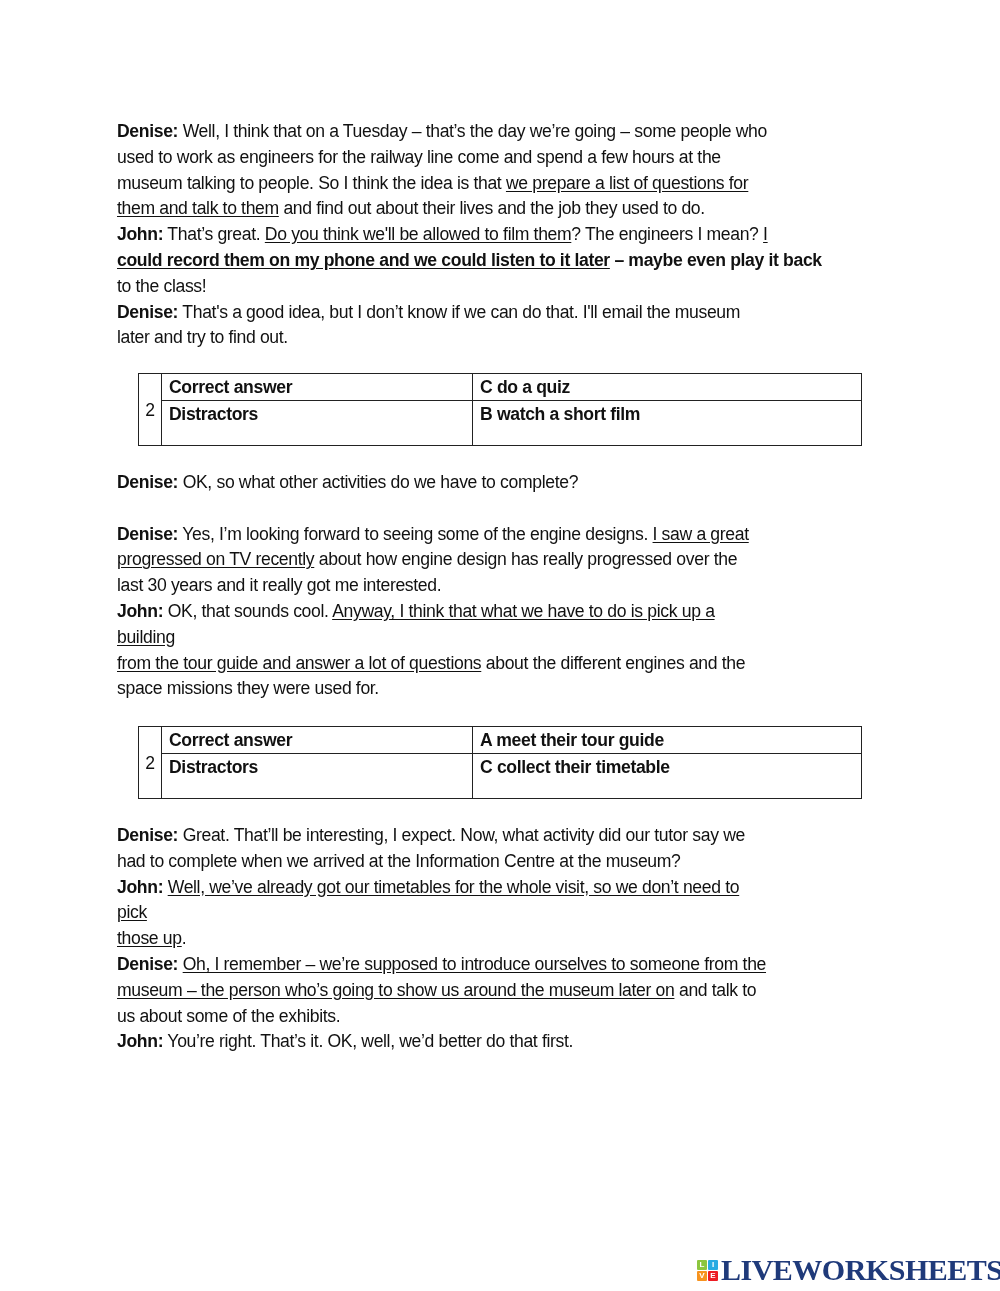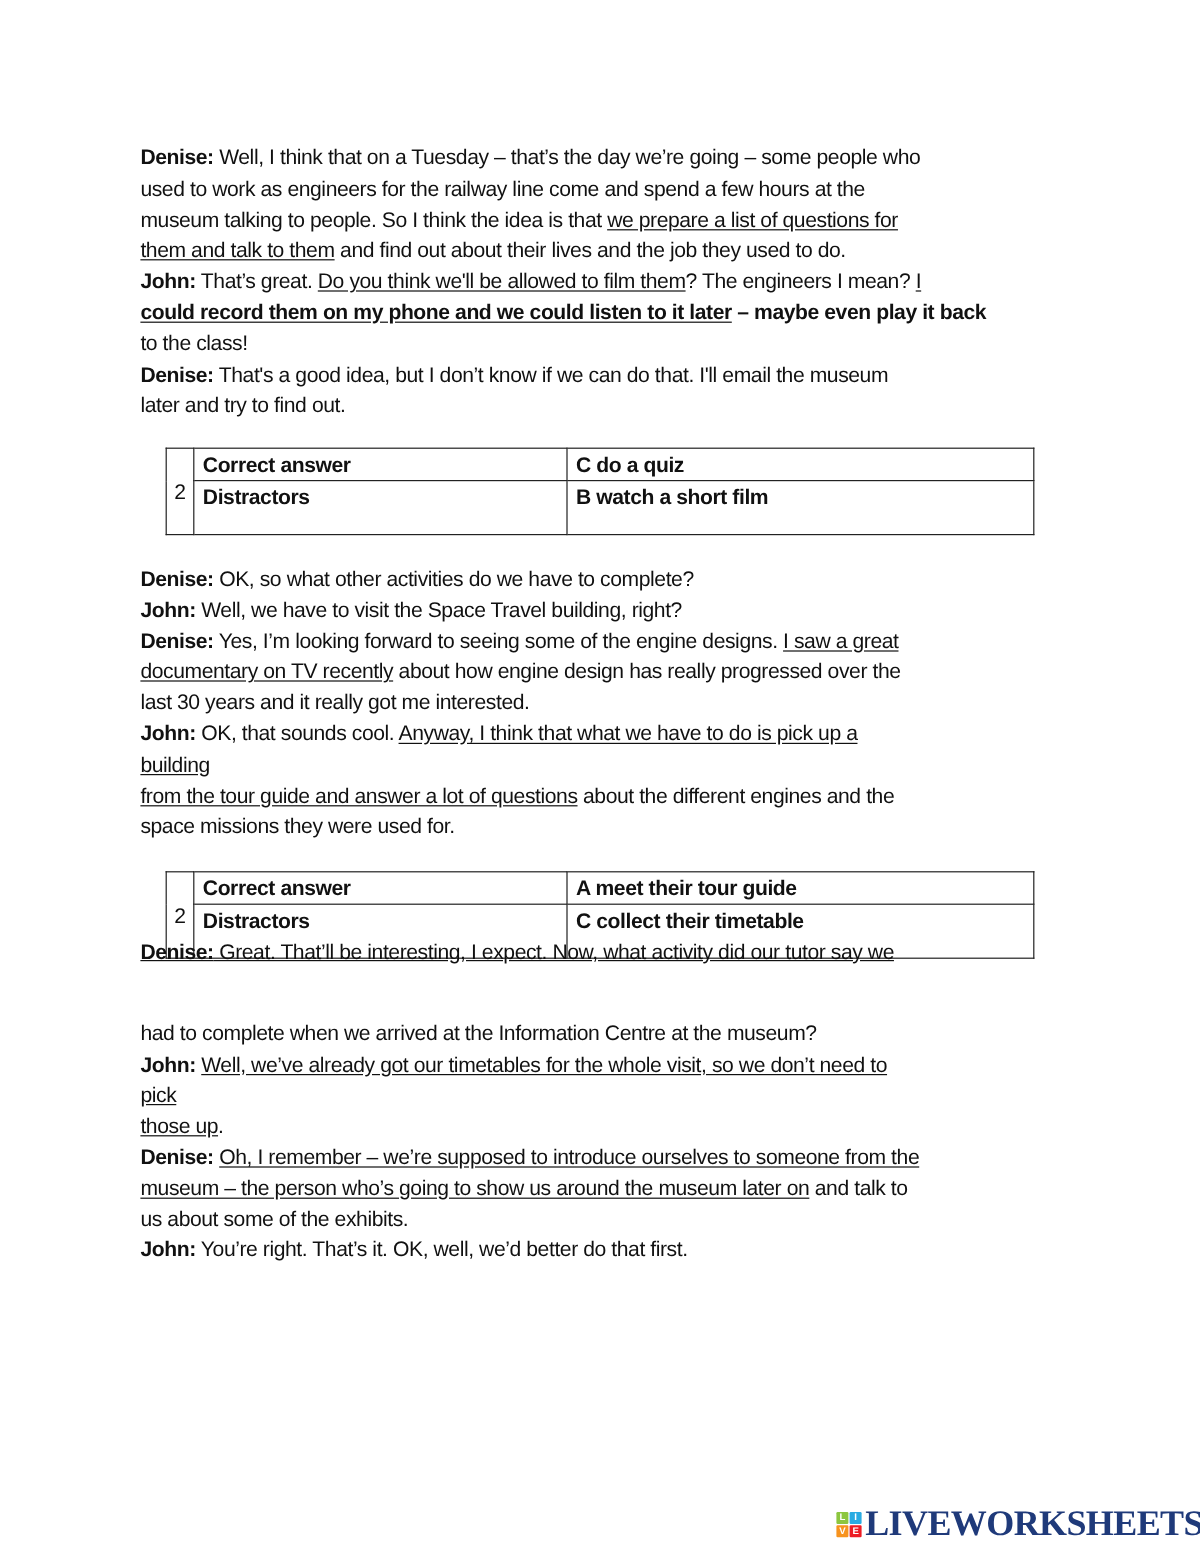--- a/index.html
+++ b/index.html
@@ -138,29 +138,28 @@
 <div class="line" style="top: 143.8px;"><span>used to work as engineers for the railway line come and spend a few hours at the</span></div>
     <div class="line" style="top: 118px;"><b>Denise:</b><span> Well, I think that on a Tuesday – that’s the day we’re going – some people who</span></div>
     <div class="line" style="top: 169.6px;"><span>museum talking to people. So I think the idea is that </span><span class="u">we prepare a list of questions for</span></div>
     <div class="line" style="top: 195.4px;"><span class="u">them and talk to them</span><span> and find out about their lives and the job they used to do.</span></div>
     <div class="line" style="top: 221.2px;"><b>John:</b><span> That’s great. </span><span class="u">Do you think we'll be allowed to film them</span><span>? The engineers I mean? </span><span class="u">I</span></div>
     <div class="line" style="top: 247px; font-weight: bold;"><span class="u">could record them on my phone and we could listen to it later</span><span> – maybe even play it back</span></div>
     <div class="line" style="top: 272.8px;"><span>to the class!</span></div>
     <div class="line" style="top: 298.6px;"><b>Denise:</b><span> That's a good idea, but I don’t know if we can do that. I'll email the museum</span></div>
     <div class="line" style="top: 324.4px;"><span>later and try to find out.</span></div>
     <div class="line" style="top: 469px;"><b>Denise:</b><span> OK, so what other activities do we have to complete?</span></div>
-    <div class="line" style="top: 494.8px;"><b>John:</b><span> Well, we have to visit the Space Travel building, right?</span></div>
     <div class="line" style="top: 520.6px;"><b>Denise:</b><span> Yes, I’m looking forward to seeing some of the engine designs. </span><span class="u">I saw a great</span></div>
-    <div class="line" style="top: 546.4px;"><span class="u">documentary on TV recently</span><span> about how engine design has really progressed over the</span></div>
+    <div class="line" style="top: 546.4px;"><span class="u">progressed on TV recently</span><span> about how engine design has really progressed over the</span></div>
     <div class="line" style="top: 572.2px;"><span>last 30 years and it really got me interested.</span></div>
     <div class="line" style="top: 598px;"><b>John:</b><span> OK, that sounds cool. </span><span class="u">Anyway, I think that what we have to do is pick up a</span></div>
     <div class="line" style="top: 623.8px;"><span class="u">building</span></div>
     <div class="line" style="top: 649.6px;"><span class="u">from the tour guide and answer a lot of questions</span><span> about the different engines and the</span></div>
     <div class="line" style="top: 675.4px;"><span>space missions they were used for.</span></div>
-    <div class="line" style="top: 780px; text-decoration: underline;"><b>Denise:</b><span> Great. That’ll be interesting, I expect. Now, what activity did our tutor say we</span></div>
+    <div class="line" style="top: 822px;"><b>Denise:</b><span> Great. That’ll be interesting, I expect. Now, what activity did our tutor say we</span></div>
     <div class="line" style="top: 847.8px;"><span>had to complete when we arrived at the Information Centre at the museum?</span></div>
     <div class="line" style="top: 873.6px;"><b>John:</b><span> </span><span class="u">Well, we’ve already got our timetables for the whole visit, so we don’t need to</span></div>
     <div class="line" style="top: 899.4px;"><span class="u">pick</span></div>
     <div class="line" style="top: 925.2px;"><span class="u">those up</span><span>.</span></div>
     <div class="line" style="top: 951px;"><b>Denise:</b><span> </span><span class="u">Oh, I remember – we’re supposed to introduce ourselves to someone from the</span></div>
     <div class="line" style="top: 976.8px;"><span class="u">museum – the person who’s going to show us around the museum later on</span><span> and talk to</span></div>
     <div class="line" style="top: 1002.6px;"><span>us about some of the exhibits.</span></div>
     <div class="line" style="top: 1028.4px;"><b>John:</b><span> You’re right. That’s it. OK, well, we’d better do that first.</span></div>
   </div>
 

